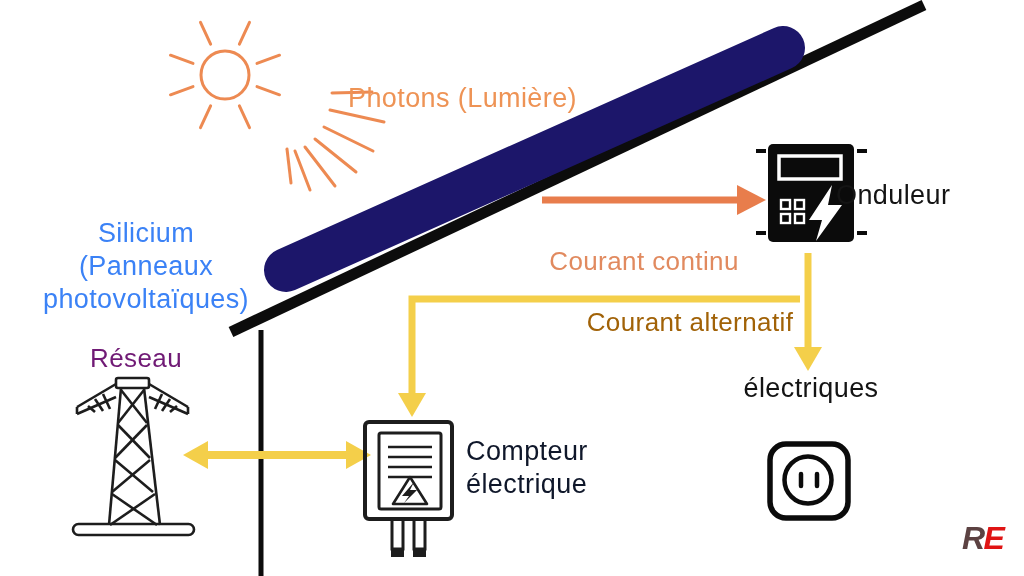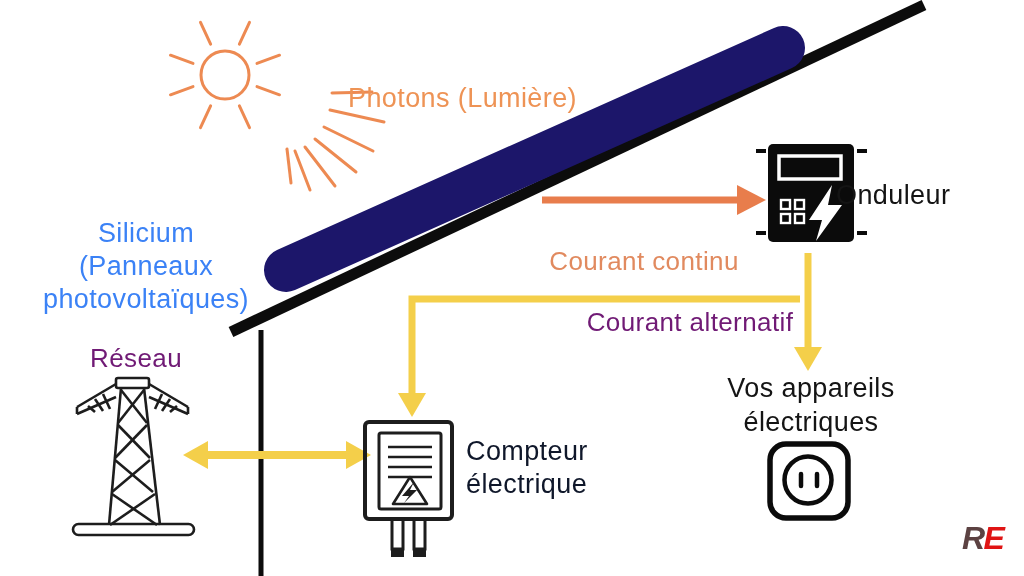--- a/index.html
+++ b/index.html
@@ -7,21 +7,21 @@
     position:relative;width:1024px;height:576px;background:#ffffff;
     overflow:hidden;font-family:"Liberation Sans",sans-serif;
   }
   .bg-svg{position:absolute;left:0;top:0;width:1024px;height:576px;}
   .label{position:absolute;letter-spacing:.4px;line-height:33px;}
   .center{text-align:center;}
   .photons{left:340px;top:47px;width:245px;font-size:27px;color:#ee9355;font-weight:500;margin-top:35px;}
   .silicium{left:20px;top:203px;width:252px;font-size:27px;color:#3b82f6;font-weight:500;margin-top:14px;}
   .dc-label{left:538px;top:214px;width:212px;font-size:26px;color:#e18a5f;font-weight:500;margin-top:31px;}
   .onduleur{left:836px;top:179px;width:140px;font-size:27px;color:#141414;font-weight:500;}
-  .ac-label{left:576px;top:306px;width:228px;font-size:26px;color:#701a75;font-weight:500;}
+  .ac-label{left:576px;top:306px;width:228px;font-size:26px;color:#a16207;font-weight:500;}
   .appareils{left:716px;top:371px;width:190px;font-size:27px;color:#141414;font-weight:500;line-height:34px;}
   .reseau{left:84px;top:342px;width:104px;font-size:26px;color:#701a75;font-weight:500;}
   .compteur{left:466px;top:435px;width:160px;font-size:27px;color:#0f172a;font-weight:500;line-height:33px;}
   .logo{left:962px;top:520px;width:56px;font-size:32px;font-style:italic;line-height:36px;}
   .logo .r{color:#5c4242;font-weight:600;}
   .logo .e{color:#e01414;font-weight:800;margin-left:-2px;}
 
   
   .stroke-black{stroke:#0c0c0c;}
   .icon-stroke{stroke:#1d1d1d;fill:none;}
@@ -160,21 +160,20 @@
     <span style="display:block">photovoltaïques)</span>
   </div>
 
   <div class="label dc-label center">Courant continu</div>
 
   <div class="label onduleur">Onduleur</div>
 
   <div class="label ac-label center">Courant alternatif</div>
 
   <div class="label appareils center">
-    <span style="display:block">Vos appareils</span>
     <span style="display:block">électriques</span>
   </div>
 
   <div class="label reseau center">Réseau</div>
 
   <div class="label compteur">
     <span style="display:block">Compteur</span>
     <span style="display:block">électrique</span>
   </div>
 

